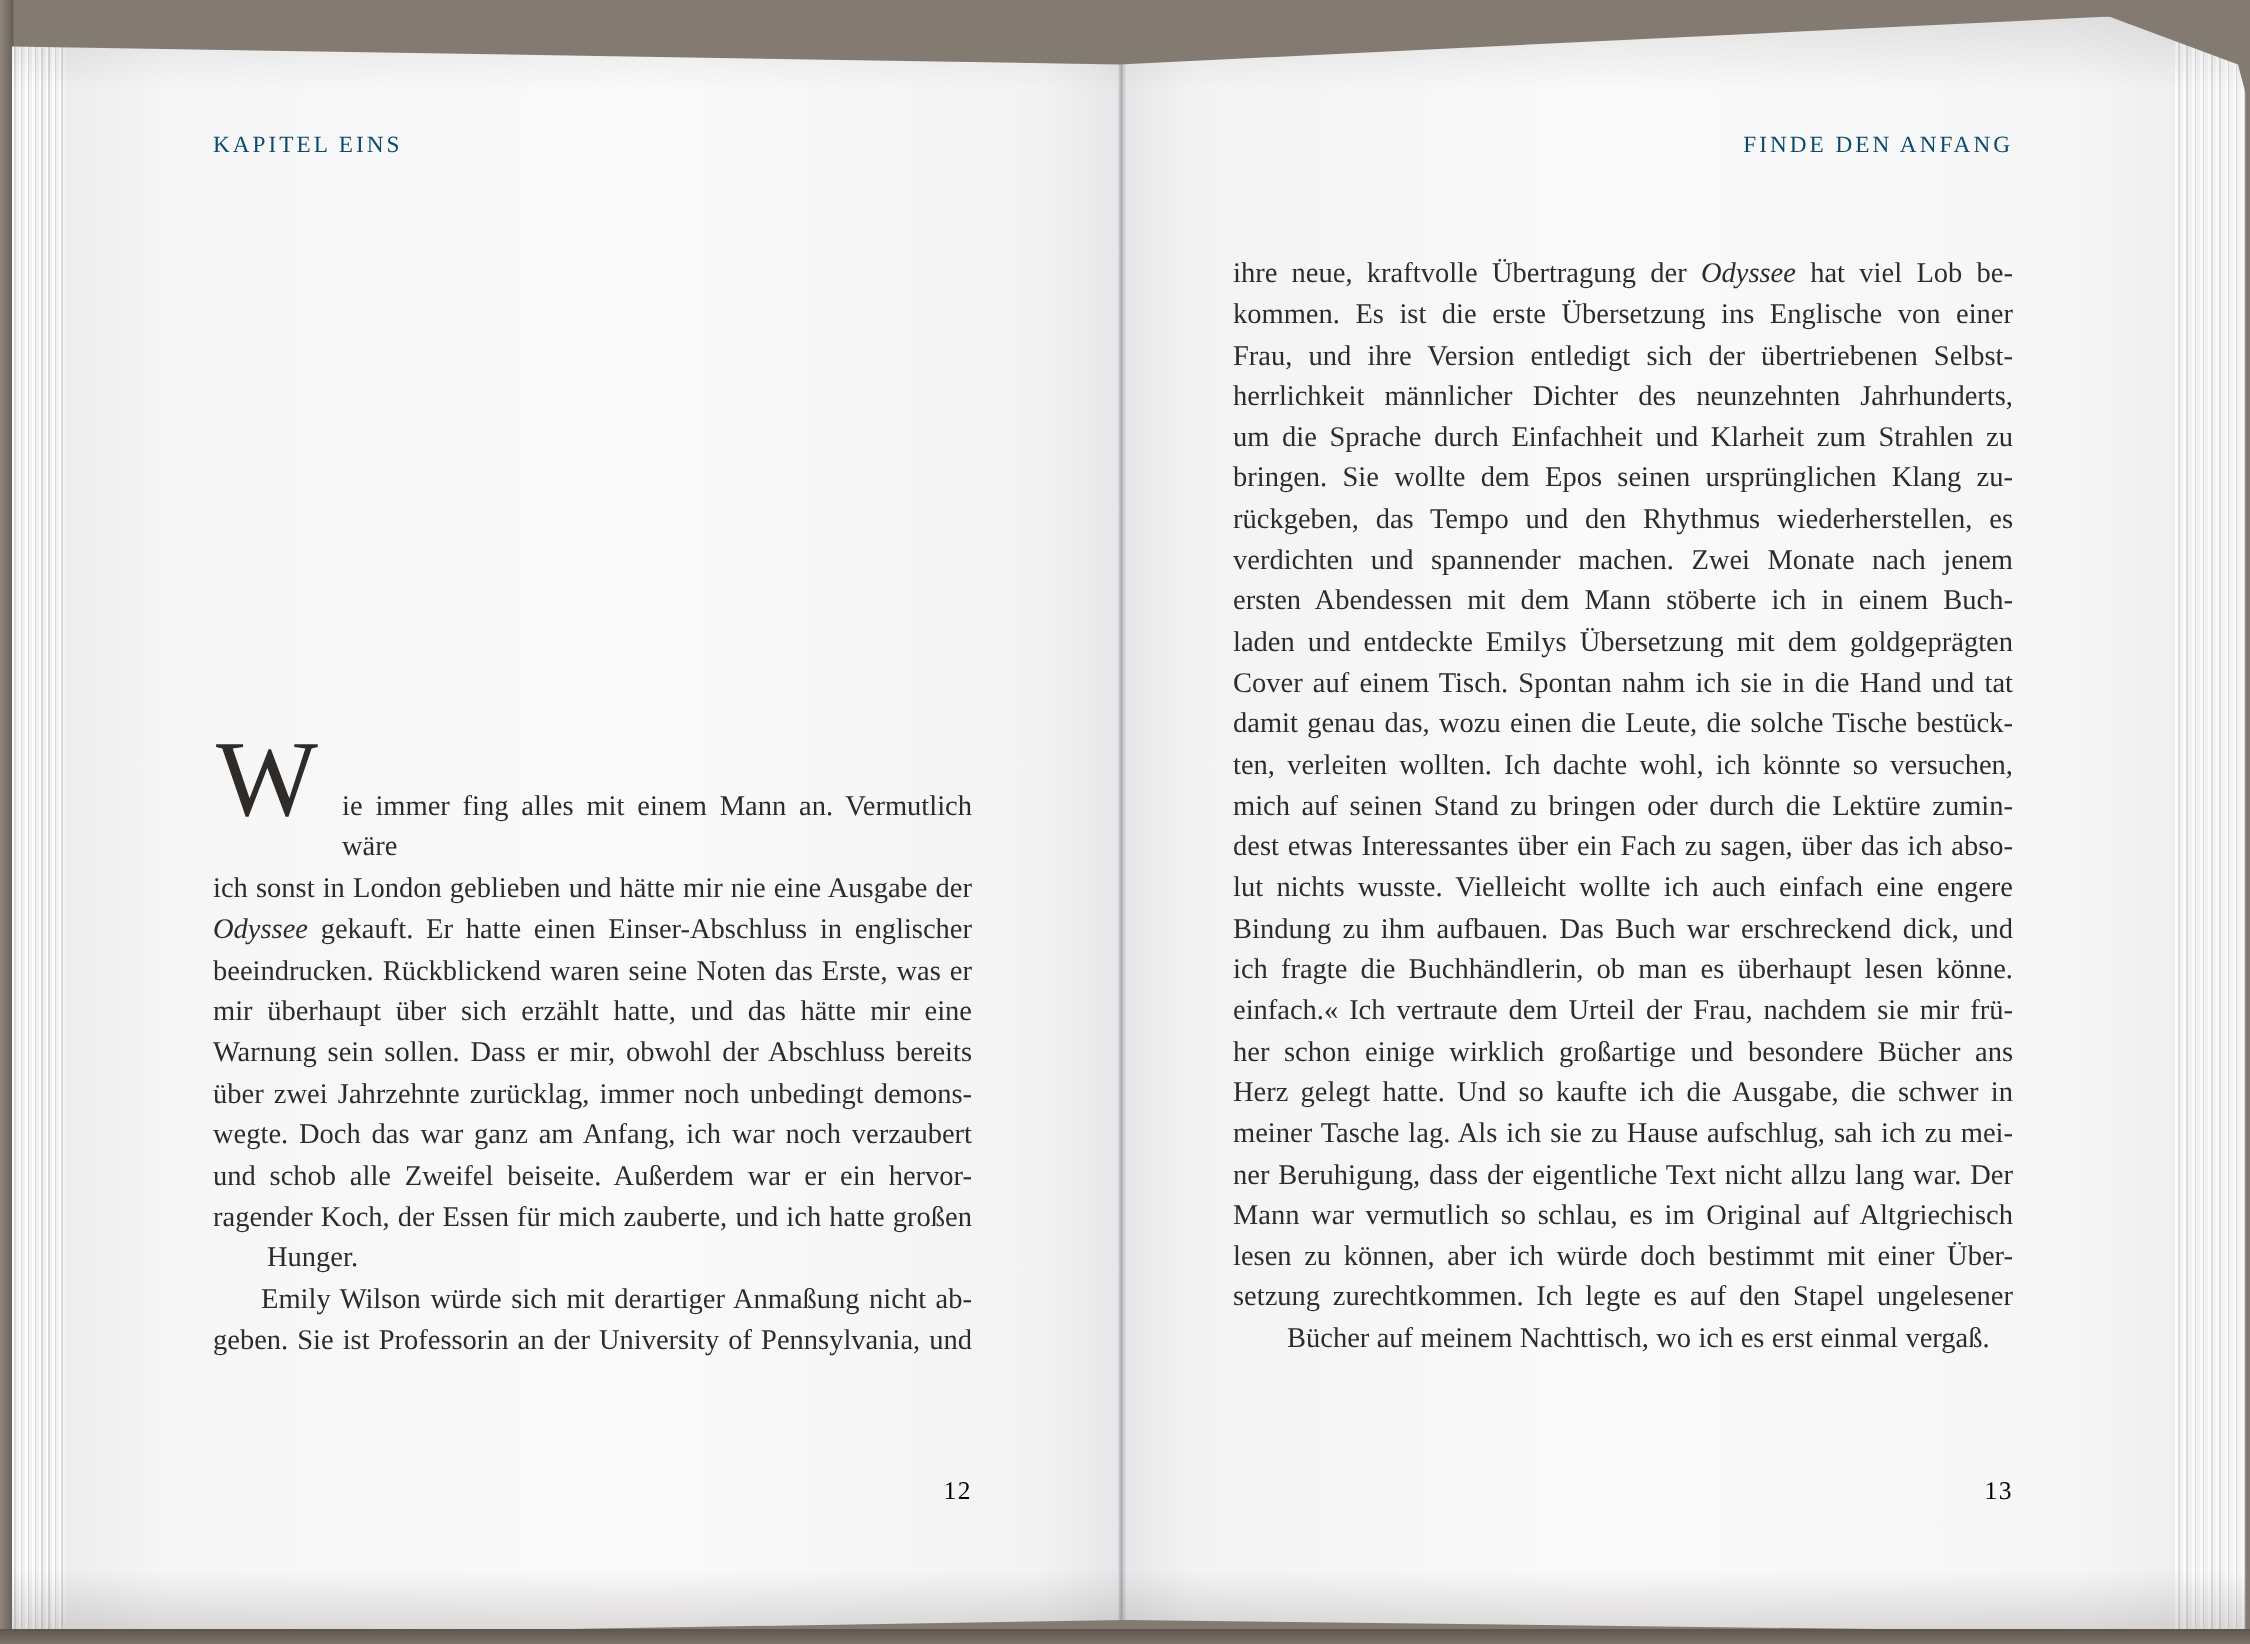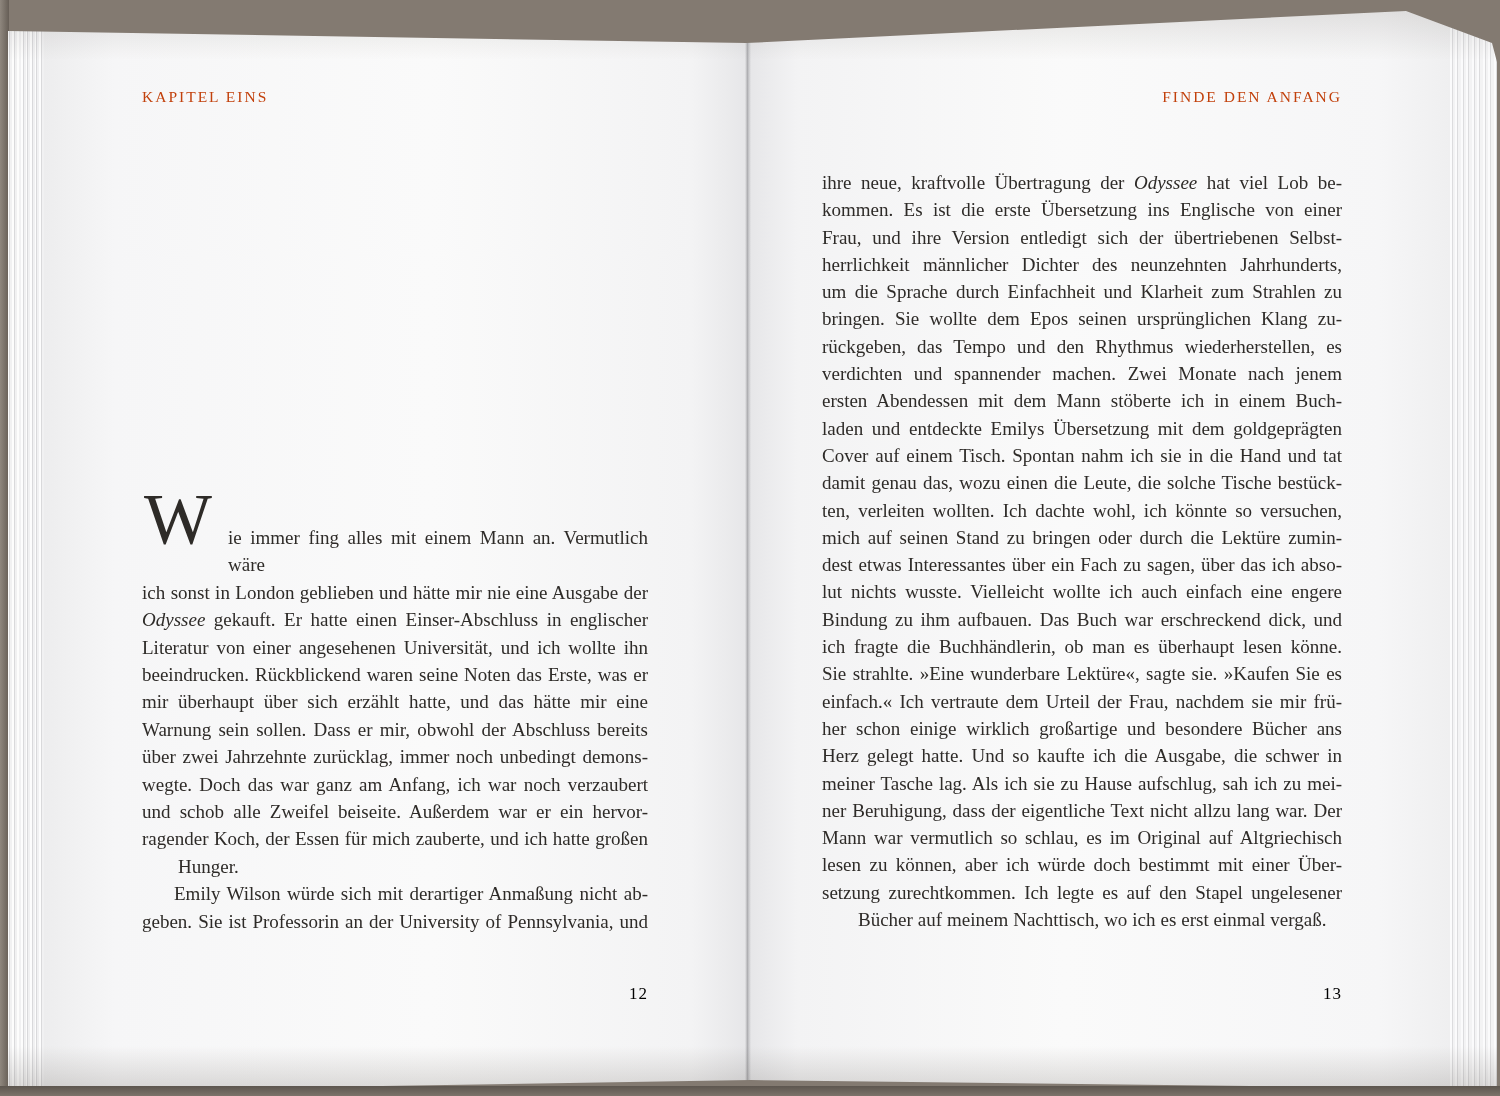--- a/index.html
+++ b/index.html
@@ -45,21 +45,21 @@
   .shade-top{
     position:absolute;left:0;right:0;top:0;height:60px;pointer-events:none;
     background:linear-gradient(to bottom,rgba(80,72,64,0.16),rgba(80,72,64,0) 100%);
   }
   .shade-bottom{
     position:absolute;left:0;right:0;bottom:0;height:50px;pointer-events:none;
     background:linear-gradient(to top,rgba(80,72,64,0.22),rgba(80,72,64,0) 100%);
   }
   .running-header{
     position:absolute;top:88px;font-size:15.5px;letter-spacing:2px;
-    color:#c2410c;white-space:nowrap;
+    color:#0c4a6e;white-space:nowrap;
   }
   .text-block{position:absolute;color:#2e2b28;}
   .text-left{left:142px;top:0;width:506px;height:1096px;}
   .text-right{left:822px;top:0;width:520px;height:1096px;}
   .text-right .running-header{right:0;text-align:right;}
   .body-copy{position:absolute;left:0;right:0;font-size:19px;}
   .text-left .body-copy{top:524px;}
   .text-right .body-copy{top:169px;}
   .text-left .line{line-height:27.4px;}
   .text-right .line{line-height:27.3px;}
@@ -92,21 +92,20 @@
     <div class="gutter"></div>
 
     <div class="text-block text-left">
       <div class="running-header">KAPITEL EINS</div>
       <div class="dropcap">W</div>
       <div class="body-copy">
         <div class="para-drop">
             <div class="line">ie immer fing alles mit einem Mann an. Vermutlich wäre</div>
             <div class="line">ich sonst in London geblieben und hätte mir nie eine Ausgabe der</div>
             <div class="line"><em>Odyssee</em> gekauft. Er hatte einen Einser-Abschluss in englischer</div>
-            <div class="line">Literatur von einer angesehenen Universität, und ich wollte ihn</div>
             <div class="line">beeindrucken. Rückblickend waren seine Noten das Erste, was er</div>
             <div class="line">mir überhaupt über sich erzählt hatte, und das hätte mir eine</div>
             <div class="line">Warnung sein sollen. Dass er mir, obwohl der Abschluss bereits</div>
             <div class="line">über zwei Jahrzehnte zurücklag, immer noch unbedingt demons-</div>
             <div class="line">wegte. Doch das war ganz am Anfang, ich war noch verzaubert</div>
             <div class="line">und schob alle Zweifel beiseite. Außerdem war er ein hervor-</div>
             <div class="line">ragender Koch, der Essen für mich zauberte, und ich hatte großen</div>
             <div class="line ragged">Hunger.</div>
           </div>
         <div>
@@ -131,21 +130,20 @@
           <div class="line">ersten Abendessen mit dem Mann stöberte ich in einem Buch-</div>
           <div class="line">laden und entdeckte Emilys Übersetzung mit dem goldgeprägten</div>
           <div class="line">Cover auf einem Tisch. Spontan nahm ich sie in die Hand und tat</div>
           <div class="line">damit genau das, wozu einen die Leute, die solche Tische bestück-</div>
           <div class="line">ten, verleiten wollten. Ich dachte wohl, ich könnte so versuchen,</div>
           <div class="line">mich auf seinen Stand zu bringen oder durch die Lektüre zumin-</div>
           <div class="line">dest etwas Interessantes über ein Fach zu sagen, über das ich abso-</div>
           <div class="line">lut nichts wusste. Vielleicht wollte ich auch einfach eine engere</div>
           <div class="line">Bindung zu ihm aufbauen. Das Buch war erschreckend dick, und</div>
           <div class="line">ich fragte die Buchhändlerin, ob man es überhaupt lesen könne.</div>
-          <div class="line">Sie strahlte. »Eine wunderbare Lektüre«, sagte sie. »Kaufen Sie es</div>
           <div class="line">einfach.« Ich vertraute dem Urteil der Frau, nachdem sie mir frü-</div>
           <div class="line">her schon einige wirklich großartige und besondere Bücher ans</div>
           <div class="line">Herz gelegt hatte. Und so kaufte ich die Ausgabe, die schwer in</div>
           <div class="line">meiner Tasche lag. Als ich sie zu Hause aufschlug, sah ich zu mei-</div>
           <div class="line">ner Beruhigung, dass der eigentliche Text nicht allzu lang war. Der</div>
           <div class="line">Mann war vermutlich so schlau, es im Original auf Altgriechisch</div>
           <div class="line">lesen zu können, aber ich würde doch bestimmt mit einer Über-</div>
           <div class="line">setzung zurechtkommen. Ich legte es auf den Stapel ungelesener</div>
           <div class="line ragged">Bücher auf meinem Nachttisch, wo ich es erst einmal vergaß.</div>
         </div>

